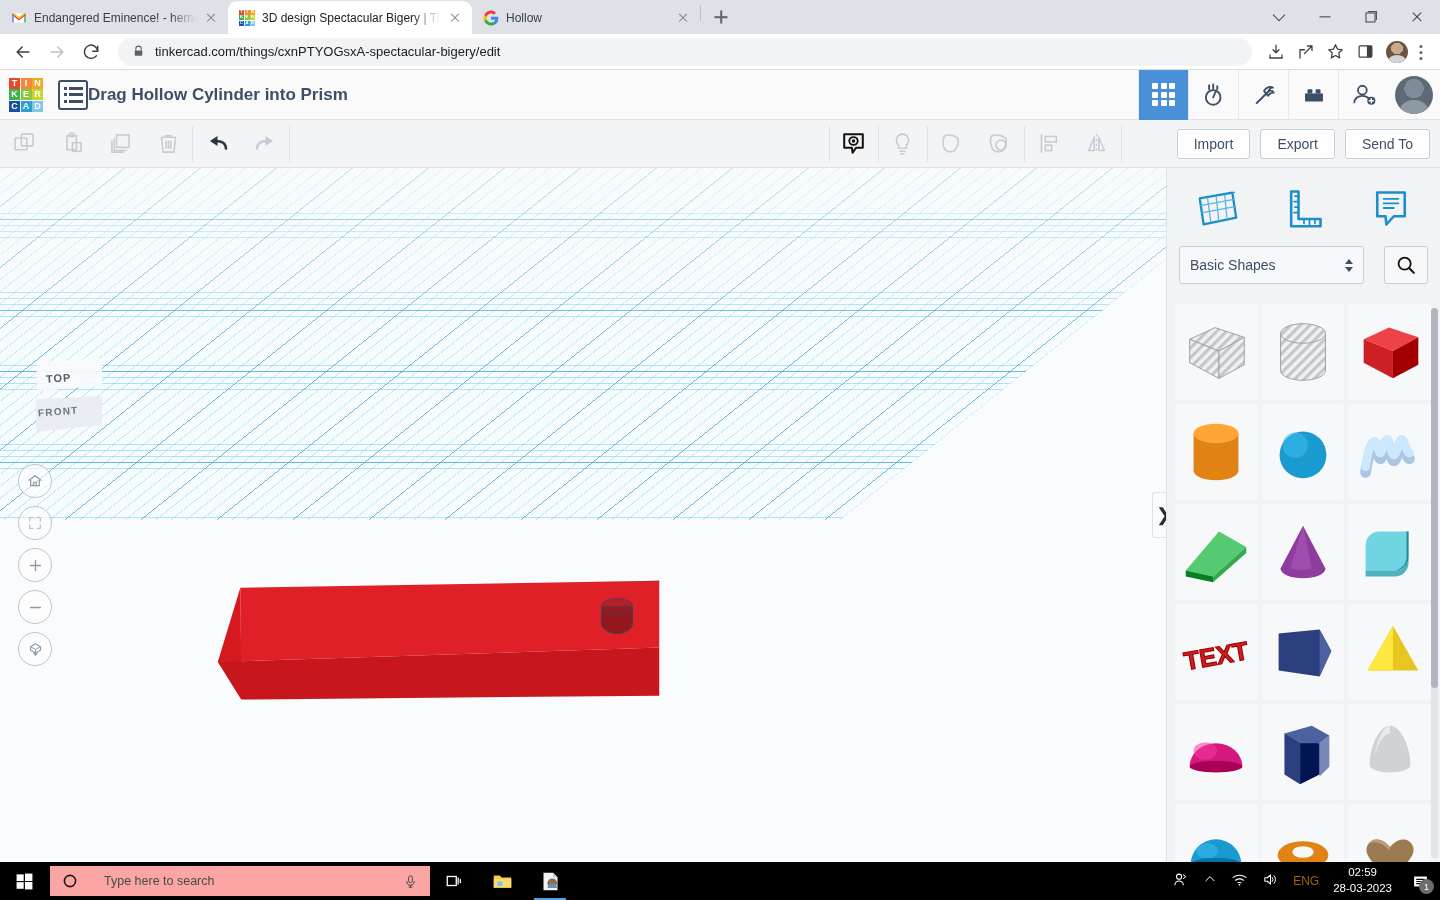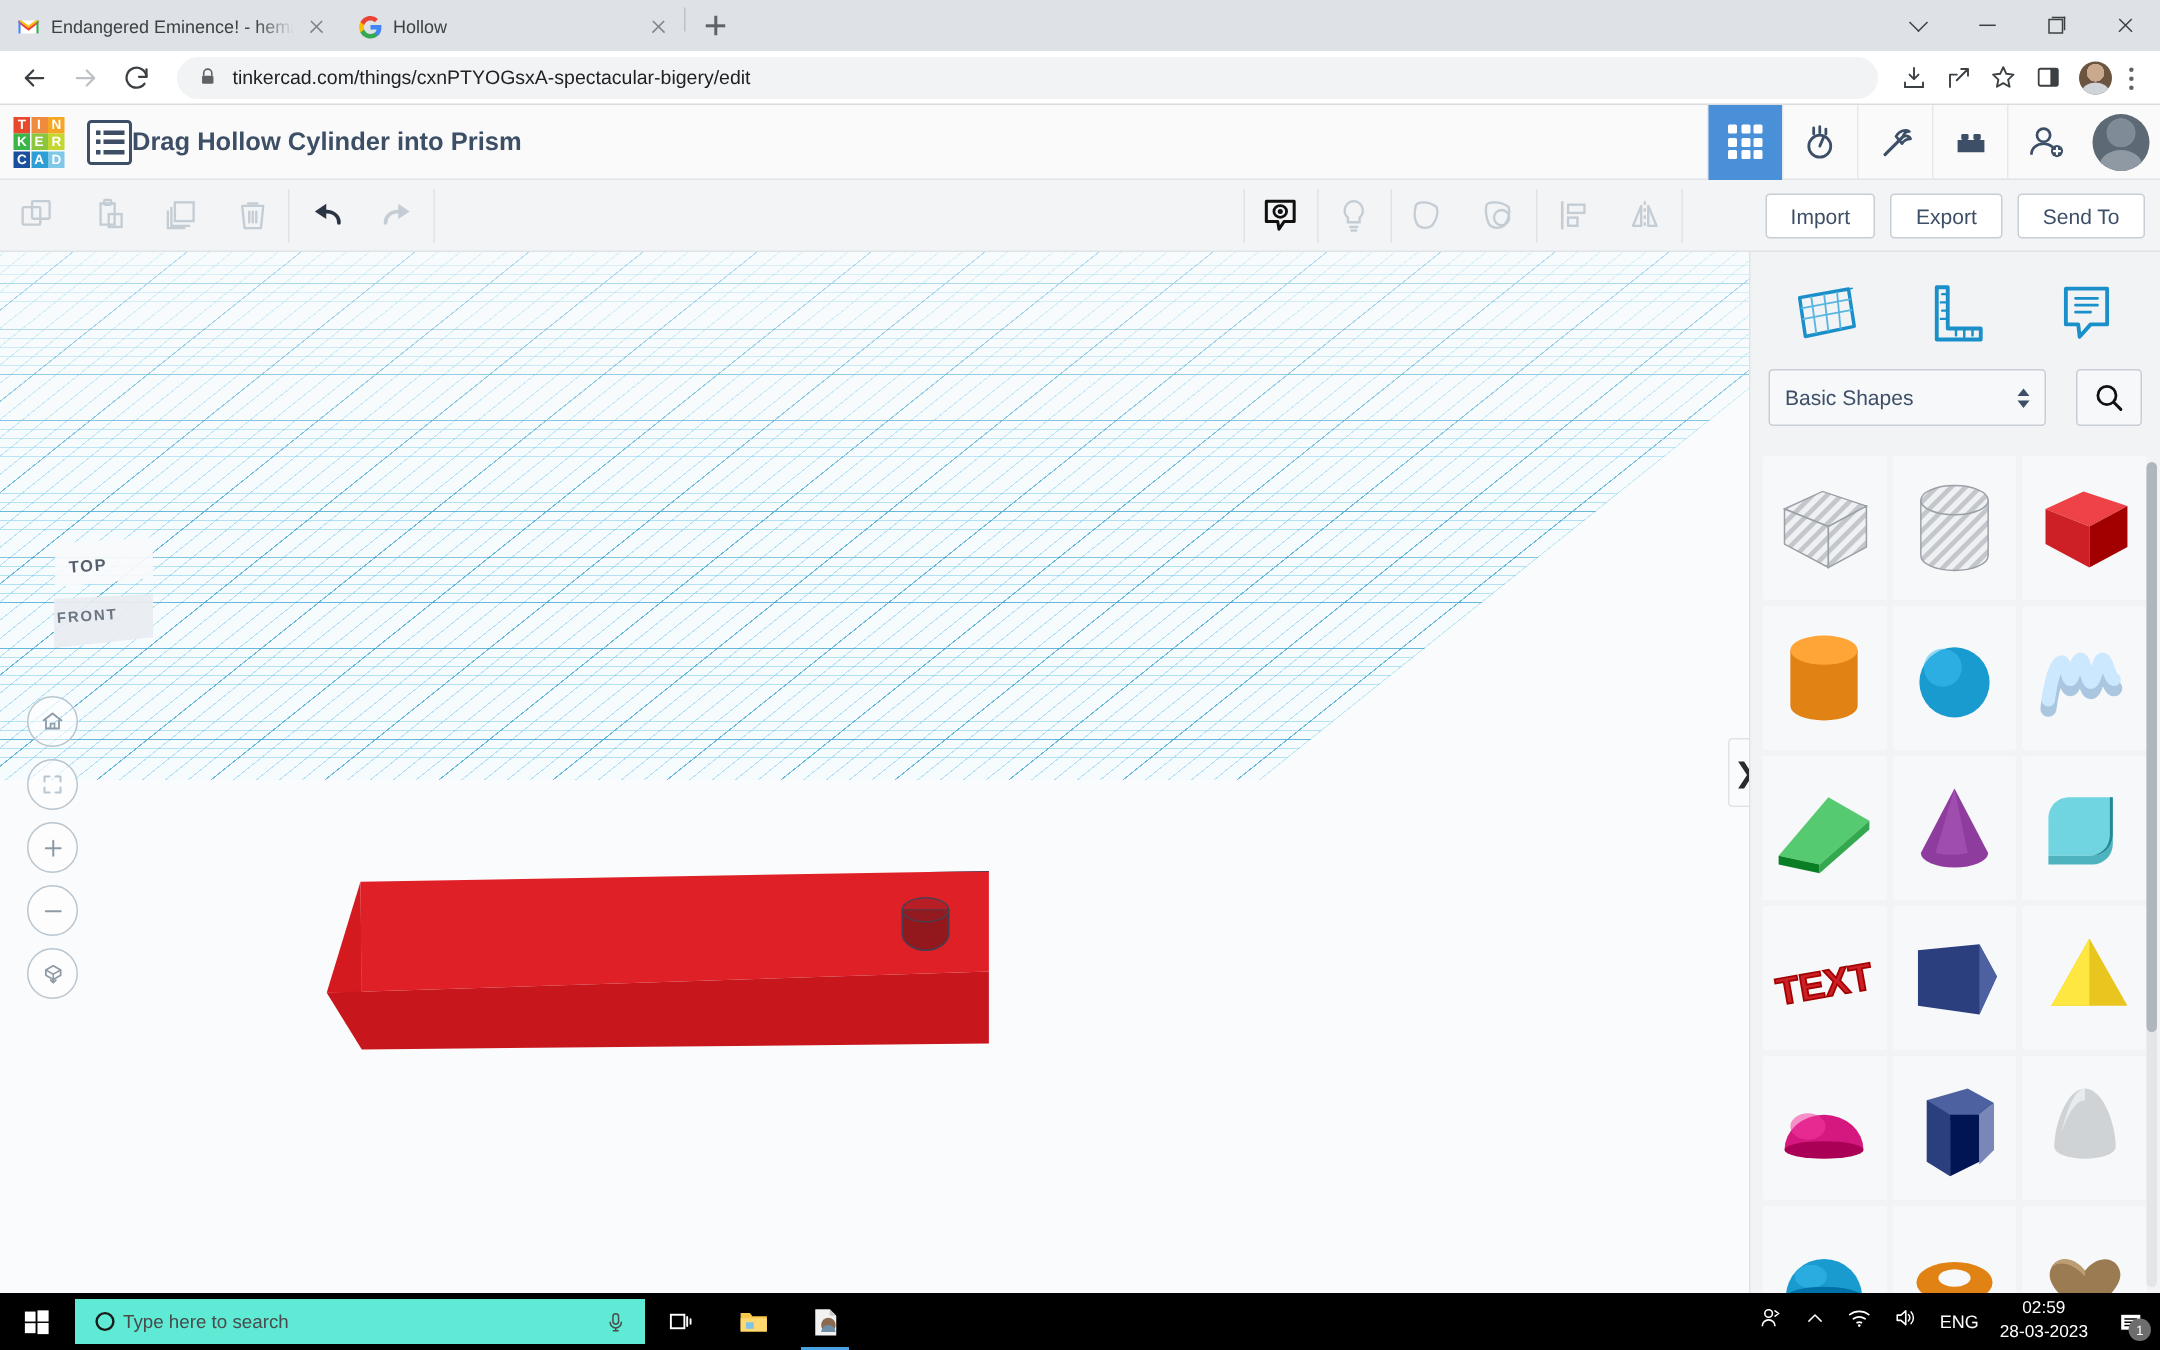--- a/index.html
+++ b/index.html
@@ -316,22 +316,22 @@
     background:#b0b6bd; border-radius:4px;
   }
 
   
   .taskbar {
     position:absolute; left:0; top:862px; width:1440px; height:38px;
     background:#000; display:flex; align-items:center;
   }
   .tb-start { width:48px; height:38px; display:flex; align-items:center; justify-content:center; }
   .tb-search {
-    width: 380px; height: 30px; background:#5eead4; display:flex; align-items:center;
-    gap: 4px; padding: 0 12px; margin-left: 2px;
+    width: 380px; height: 30px; background:#fca5a5; display:flex; align-items:center;
+    gap: 26px; padding: 0 12px; margin-left: 2px;
   }
   .tb-search-txt { font-size:12.5px; color:#4a4a4a; flex:1; }
   .tb-app { width:48px; height:38px; display:flex; align-items:center; justify-content:center; position:relative; }
   .tb-app.open::after {
     content:""; position:absolute; bottom:0; left:8px; width:32px; height:2.5px; background:#4aa3e0;
   }
   .tray { margin-left:auto; display:flex; align-items:center; gap:14px; padding-right:6px; color:#fff; }
   .tray-clock { font-size:11.5px; line-height:1.35; text-align:center; color:#fff; }
   .tray-notif { width:28px; height:38px; display:flex; align-items:center; justify-content:center; position:relative; }
   .notif-badge {
@@ -352,20 +352,37 @@
           <path d="M1.3 3.6 8 8.7l6.7-5.1v1.7L8 10.5 1.3 5.3z" fill="#ea4335"></path>
           <path d="M1.3 3.6h1.4v8.8H1.3z" fill="#4285f4"></path>
           <path d="M13.3 3.6h1.4v8.8h-1.4z" fill="#34a853"></path>
           <path d="M1.3 3.6 8 8.7 14.7 3.6h-2L8 7 3.3 3.6z" fill="#fbbc04"></path>
         </svg>
       </div>
       <span class="tab-title">Endangered Eminence! - hemant</span>
       <span class="tab-close xglyph"></span>
     </div>
 
+    <div class="tab active">
+      <div class="tab-fav">
+        <div class="tc-logo" id="fav-logo">
+            <span style="background: rgb(232, 72, 44);">T</span>
+            <span style="background: rgb(240, 138, 60);">I</span>
+            <span style="background: rgb(245, 166, 35);">N</span>
+            <span style="background: rgb(59, 181, 74);">K</span>
+            <span style="background: rgb(140, 198, 62);">E</span>
+            <span style="background: rgb(195, 216, 46);">R</span>
+            <span style="background: rgb(26, 79, 160);">C</span>
+            <span style="background: rgb(46, 159, 212);">A</span>
+            <span style="background: rgb(127, 200, 232);">D</span>
+          </div>
+      </div>
+      <span class="tab-title">3D design Spectacular Bigery | Ti</span>
+      <span class="tab-close xglyph"></span>
+    </div>
 
     <div class="tab inactive">
       <div class="tab-fav">
         <svg viewBox="0 0 16 16" width="16" height="16">
           <path d="M15.3 8.2c0-.5 0-1-.1-1.5H8v3h4.1a3.5 3.5 0 0 1-1.5 2.3v1.9h2.5c1.4-1.3 2.2-3.3 2.2-5.7z" fill="#4285f4"></path>
           <path d="M8 15.6c2 0 3.7-.7 4.9-1.8l-2.4-1.9c-.7.5-1.5.8-2.5.8-2 0-3.6-1.3-4.2-3.1H1.3v2C2.5 13.9 5 15.6 8 15.6z" fill="#34a853"></path>
           <path d="M3.8 9.6a4.5 4.5 0 0 1 0-2.9v-2H1.3a7.6 7.6 0 0 0 0 6.9z" fill="#fbbc04"></path>
           <path d="M8 3.6c1.1 0 2.1.4 2.9 1.2l2.1-2.1A7.2 7.2 0 0 0 8 .6C5 .6 2.5 2.3 1.3 4.7l2.5 2c.6-1.8 2.2-3.1 4.2-3.1z" fill="#ea4335"></path>
         </svg>
       </div>
@@ -910,21 +927,21 @@
           <path d="M10 16.6a5 5 0 0 1 4 0" fill="none" stroke="#fff" stroke-width="1.6" stroke-linecap="round"></path>
           <circle cx="12" cy="19.4" r="1.2" fill="#fff"></circle>
         </svg>
       </span>
       <span>
         <svg viewBox="0 0 24 24" width="17" height="17">
           <path d="M4 9.5h3.5L12 5.5v13L7.5 14.5H4z" fill="none" stroke="#fff" stroke-width="1.5" stroke-linejoin="round"></path>
           <path d="M14.5 9a4.5 4.5 0 0 1 0 6M17 6.5a8 8 0 0 1 0 11" fill="none" stroke="#fff" stroke-width="1.4" stroke-linecap="round"></path>
         </svg>
       </span>
-      <span style="font-size:12px;color:#ffffff;">ENG</span>
+      <span style="font-size:12px;color:#a16207;">ENG</span>
       <span class="tray-clock">
         <div>02:59</div>
         <div>28-03-2023</div>
       </span>
       <span class="tray-notif">
         <svg viewBox="0 0 24 24" width="17" height="17">
           <rect x="3" y="5" width="18" height="14" fill="#fff"></rect>
           <path d="M6 9h12M6 12h12M6 15h8" stroke="#000" stroke-width="1.5"></path>
         </svg>
         <span class="notif-badge">1</span>

